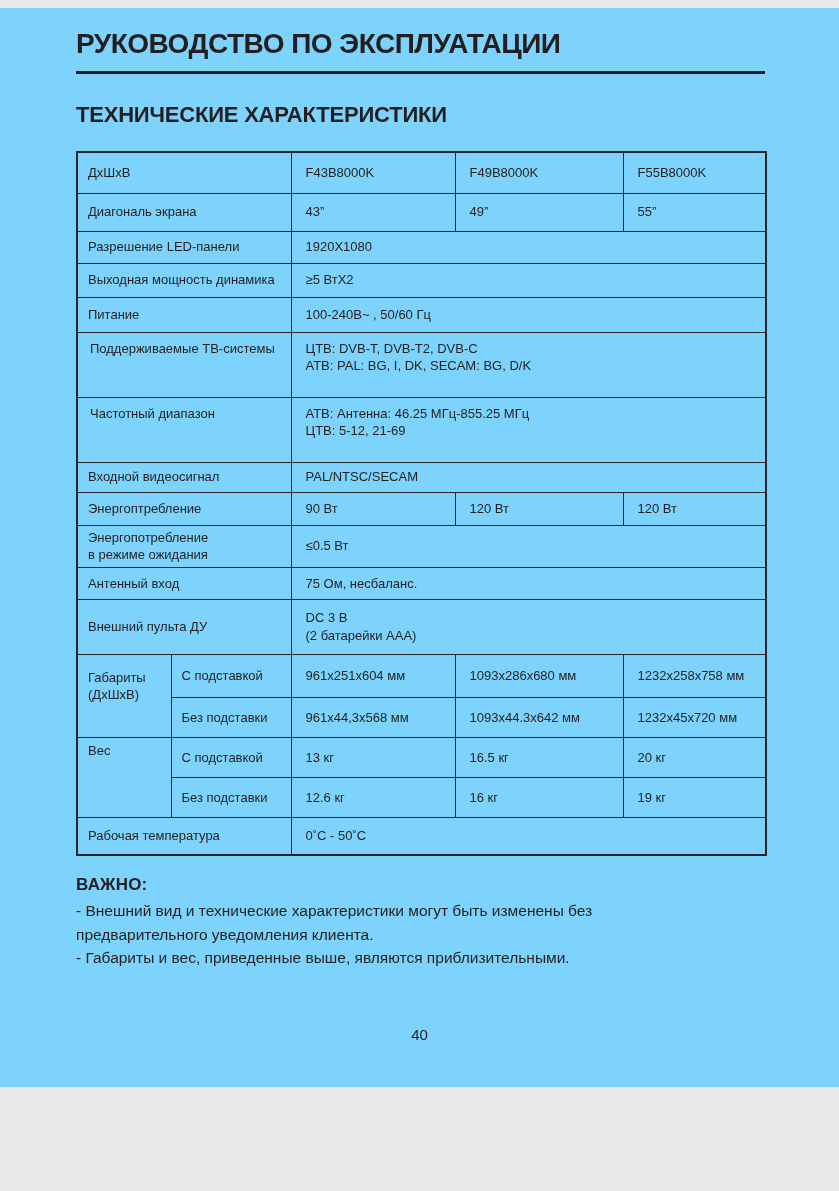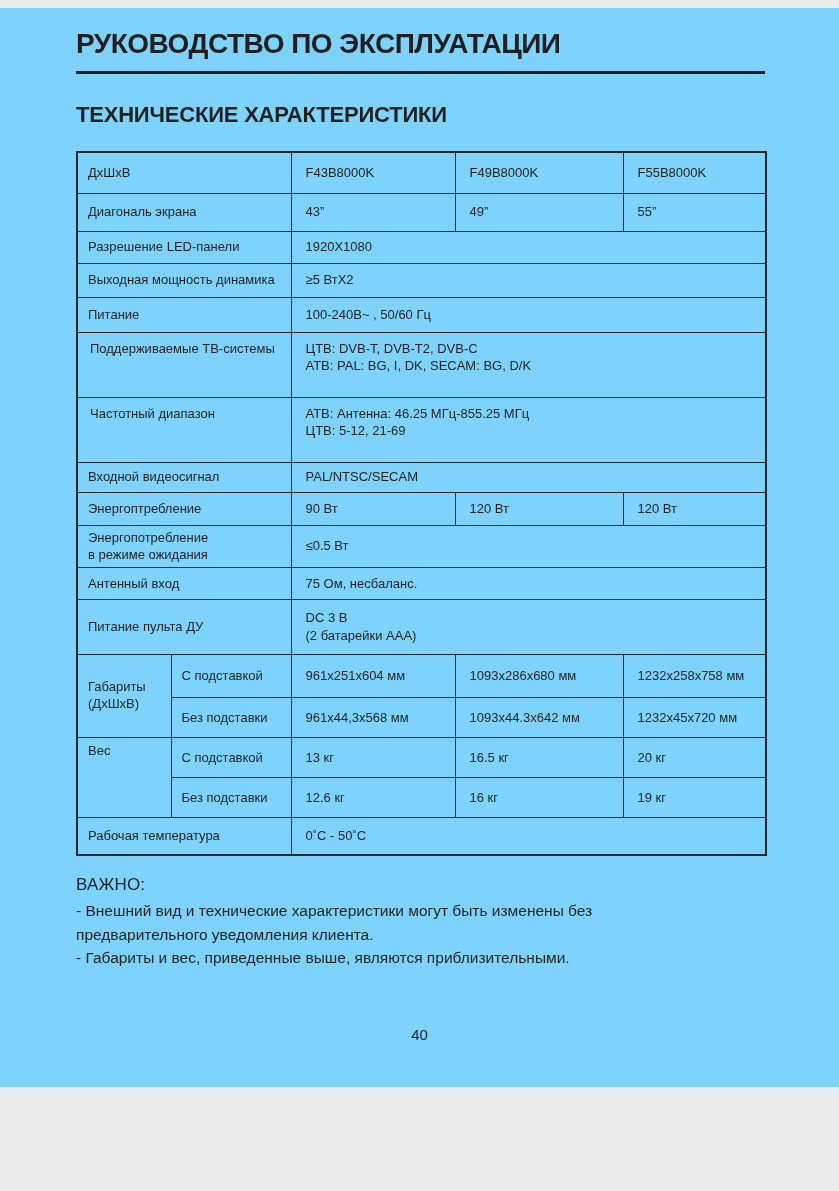--- a/index.html
+++ b/index.html
@@ -49,21 +49,21 @@
     padding: 3px 8px 3px 10px;
     vertical-align: middle;
     overflow: hidden;
     white-space: nowrap;
   }
   table.spec tr.top td { vertical-align: top; padding-top: 7px; padding-left: 12px; }
   table.spec td .line { display: block; white-space: nowrap; }
   .val-cell { padding-left: 14px !important; }
 
   .important { margin-top: 19px; max-width: 578px; }
-  .important-heading { font-size: 17px; font-weight: normal; margin-bottom: 4px; letter-spacing: 0.2px; }
+  .important-heading { font-size: 17px; font-weight: bold; margin-bottom: 4px; letter-spacing: 0.2px; }
   .important p { font-size: 15.5px; line-height: 1.5; }
 
   .page-number {
     position: absolute;
     bottom: 44px;
     left: 0;
     width: 100%;
     text-align: center;
     font-size: 15px;
   }
@@ -140,28 +140,28 @@
             <span class="line">Энергопотребление</span>
             <span class="line">в режиме ожидания</span>
           </td>
           <td class="val-cell" colspan="3">≤0.5 Вт</td>
         </tr>
         <tr style="height:32px">
           <td colspan="2">Антенный вход</td>
           <td class="val-cell" colspan="3">75 Ом, несбаланс.</td>
         </tr>
         <tr style="height:55px">
-          <td colspan="2">Питание пульта ДУ</td>
+          <td colspan="2">Внешний пульта ДУ</td>
           <td class="val-cell" colspan="3">
             <span class="line">DC 3 В</span>
             <span class="line">(2 батарейки ААА)</span>
           </td>
         </tr>
         <tr style="height:43px">
-          <td rowspan="2" style="vertical-align:top; padding-top:23px;">
+          <td rowspan="2" style="vertical-align:top; padding-top:14px;">
             <span class="line">Габариты</span>
             <span class="line">(ДхШхВ)</span>
           </td>
           <td>С подставкой</td>
           <td class="val-cell">961х251х604 мм</td>
           <td class="val-cell">1093х286х680 мм</td>
           <td class="val-cell">1232х258х758 мм</td>
         </tr>
         <tr style="height:40px">
           <td>Без подставки</td>

